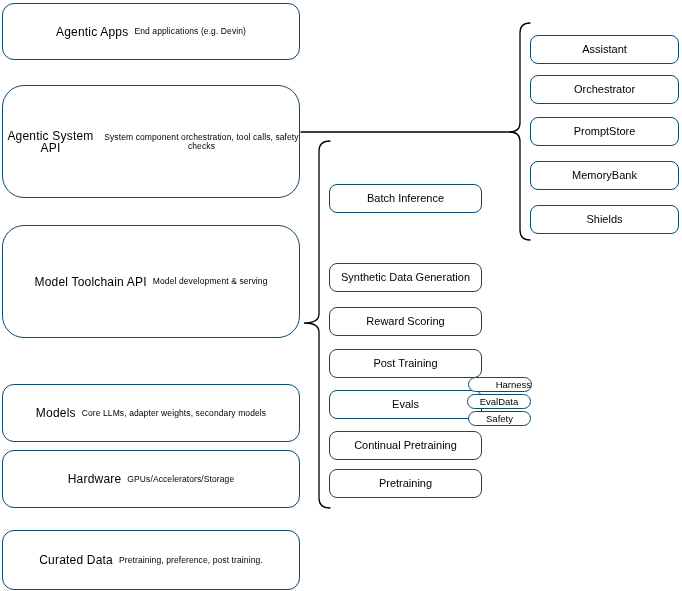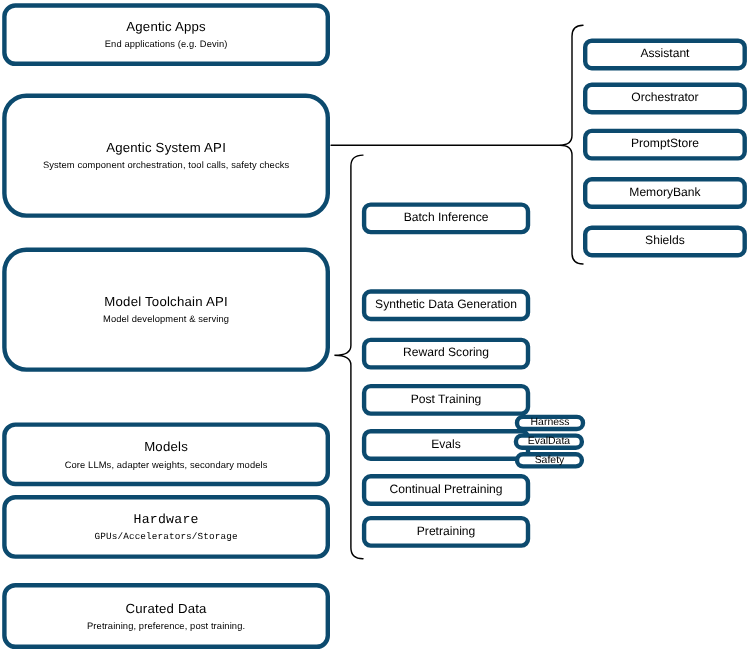--- a/index.html
+++ b/index.html
@@ -21,23 +21,23 @@
     left: 0;
     top: 0;
     width: 682px;
     height: 591px;
     pointer-events: none;
   }
   .node {
     position: absolute;
     box-sizing: border-box;
     background: #ffffff;
-    border: 4px solid #0c4a6e;
+    border: 1px solid #0c4a6e;
     display: flex;
-    flex-direction: column;
+    flex-direction: row;
     align-items: center;
     justify-content: center;
     text-align: center;
   }
   .stack-node {
     left: 2px;
     width: 298px;
     border-radius: 12px;
     gap: 6px;
   }
@@ -100,21 +100,21 @@
   <div class="node stack-node big" style="top:225px;height:113px;">
     <span class="title">Model Toolchain API</span>
     <span class="subtitle">Model development &amp; serving</span>
   </div>
 
   <div class="node stack-node" style="top:372px;height:58px;margin-top:12px;">
     <span class="title">Models</span>
     <span class="subtitle">Core LLMs, adapter weights, secondary models</span>
   </div>
 
-  <div class="node stack-node" style="top:450px;height:58px;font-family:Liberation Mono, monospace;">
+  <div class="node stack-node" style="top:450px;height:58px;">
     <span class="title">Hardware</span>
     <span class="subtitle">GPUs/Accelerators/Storage</span>
   </div>
 
   <div class="node stack-node" style="top:530px;height:60px;">
     <span class="title">Curated Data</span>
     <span class="subtitle">Pretraining, preference, post training.</span>
   </div>
 
   <div class="node svc-node mid-node" style="top:184px;">

